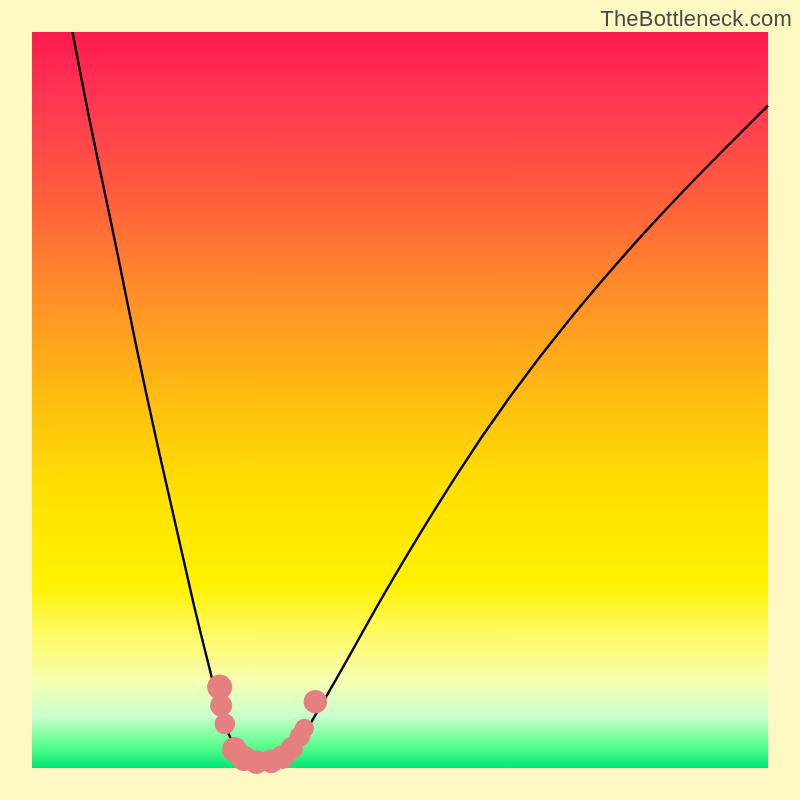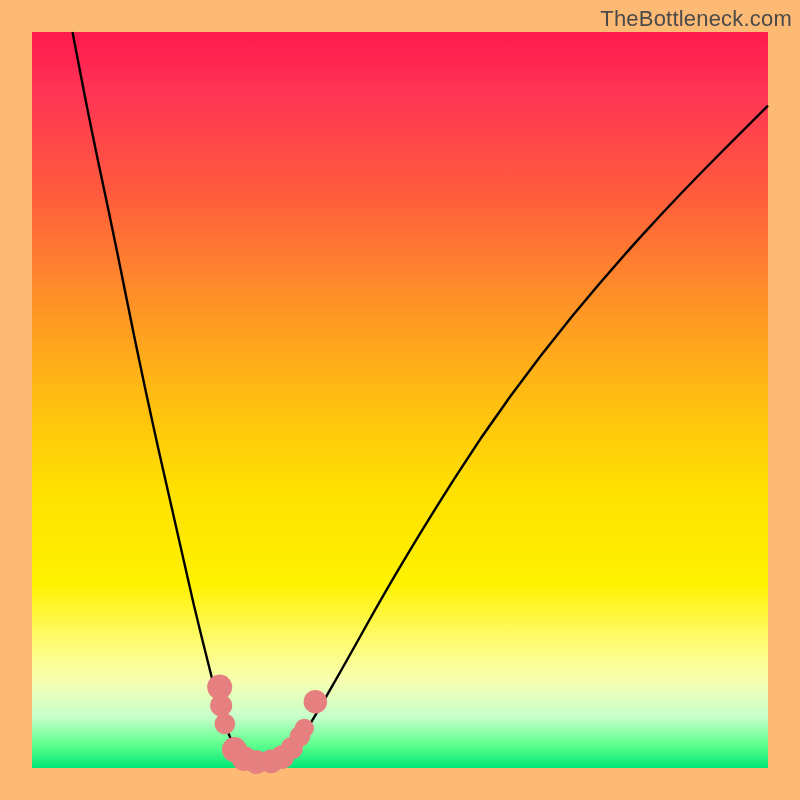--- a/index.html
+++ b/index.html
@@ -1,21 +1,21 @@
 <!DOCTYPE html>
 <html><head>
 <meta charset="utf-8">
 <style>
   * { margin: 0; padding: 0; box-sizing: border-box; }
   body { width: 800px; height: 800px; background: #000; position: relative; font-family: Arial, sans-serif; }
   .frame {
     position: absolute;
     top: 0; left: 0;
     width: 800px; height: 800px;
-    background: #fdba74;
+    background: #fef9c3;
   }
   .plot-area {
     position: absolute;
     top: 32px;
     left: 32px;
     width: 736px;
     height: 736px;
     background: linear-gradient(to bottom,
       #ff1a4d 0%,
       #ff3355 8%,

